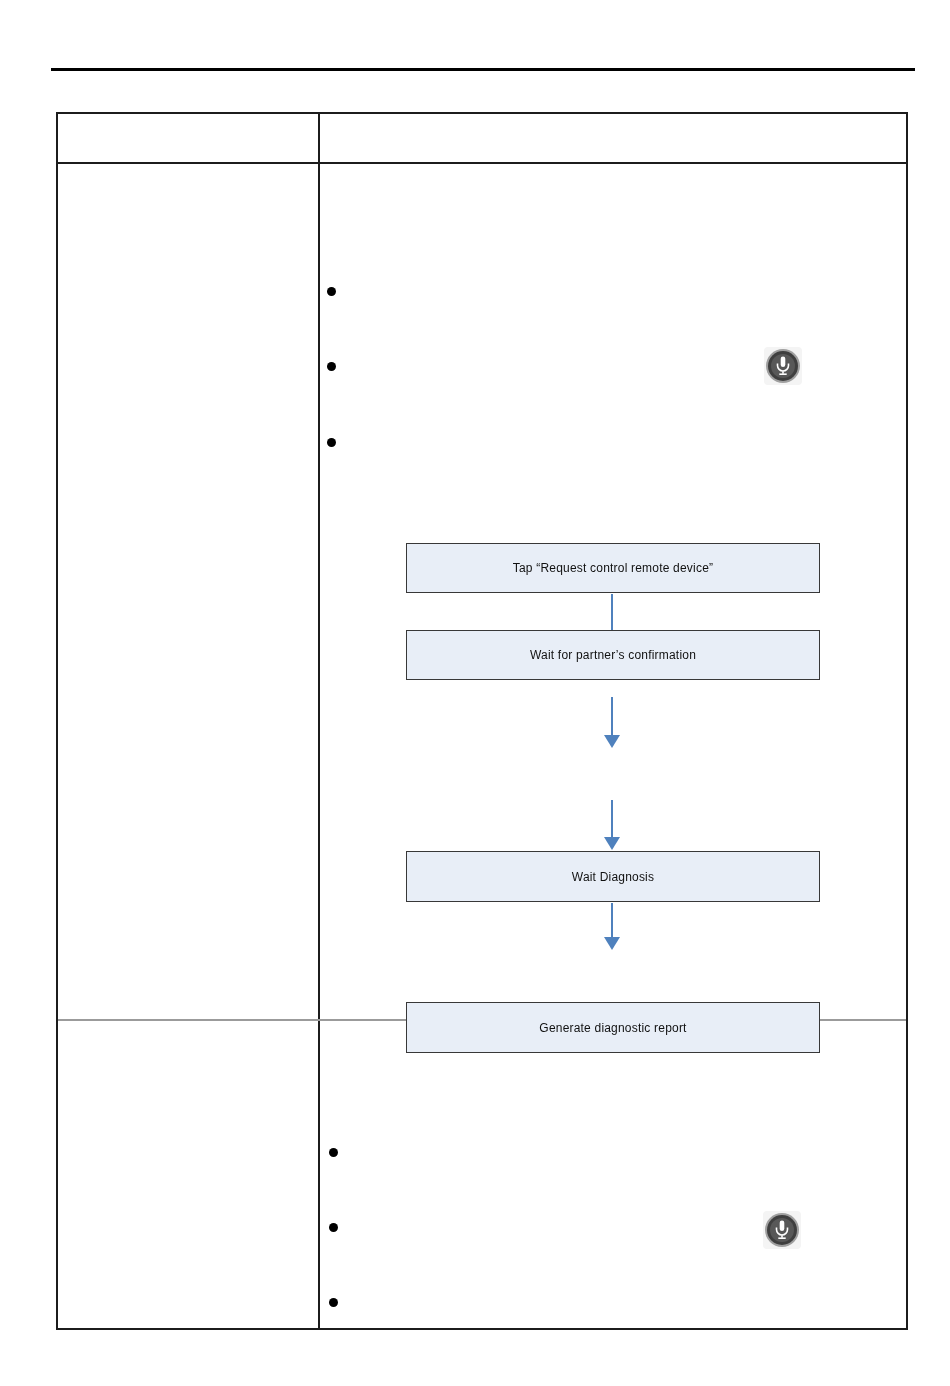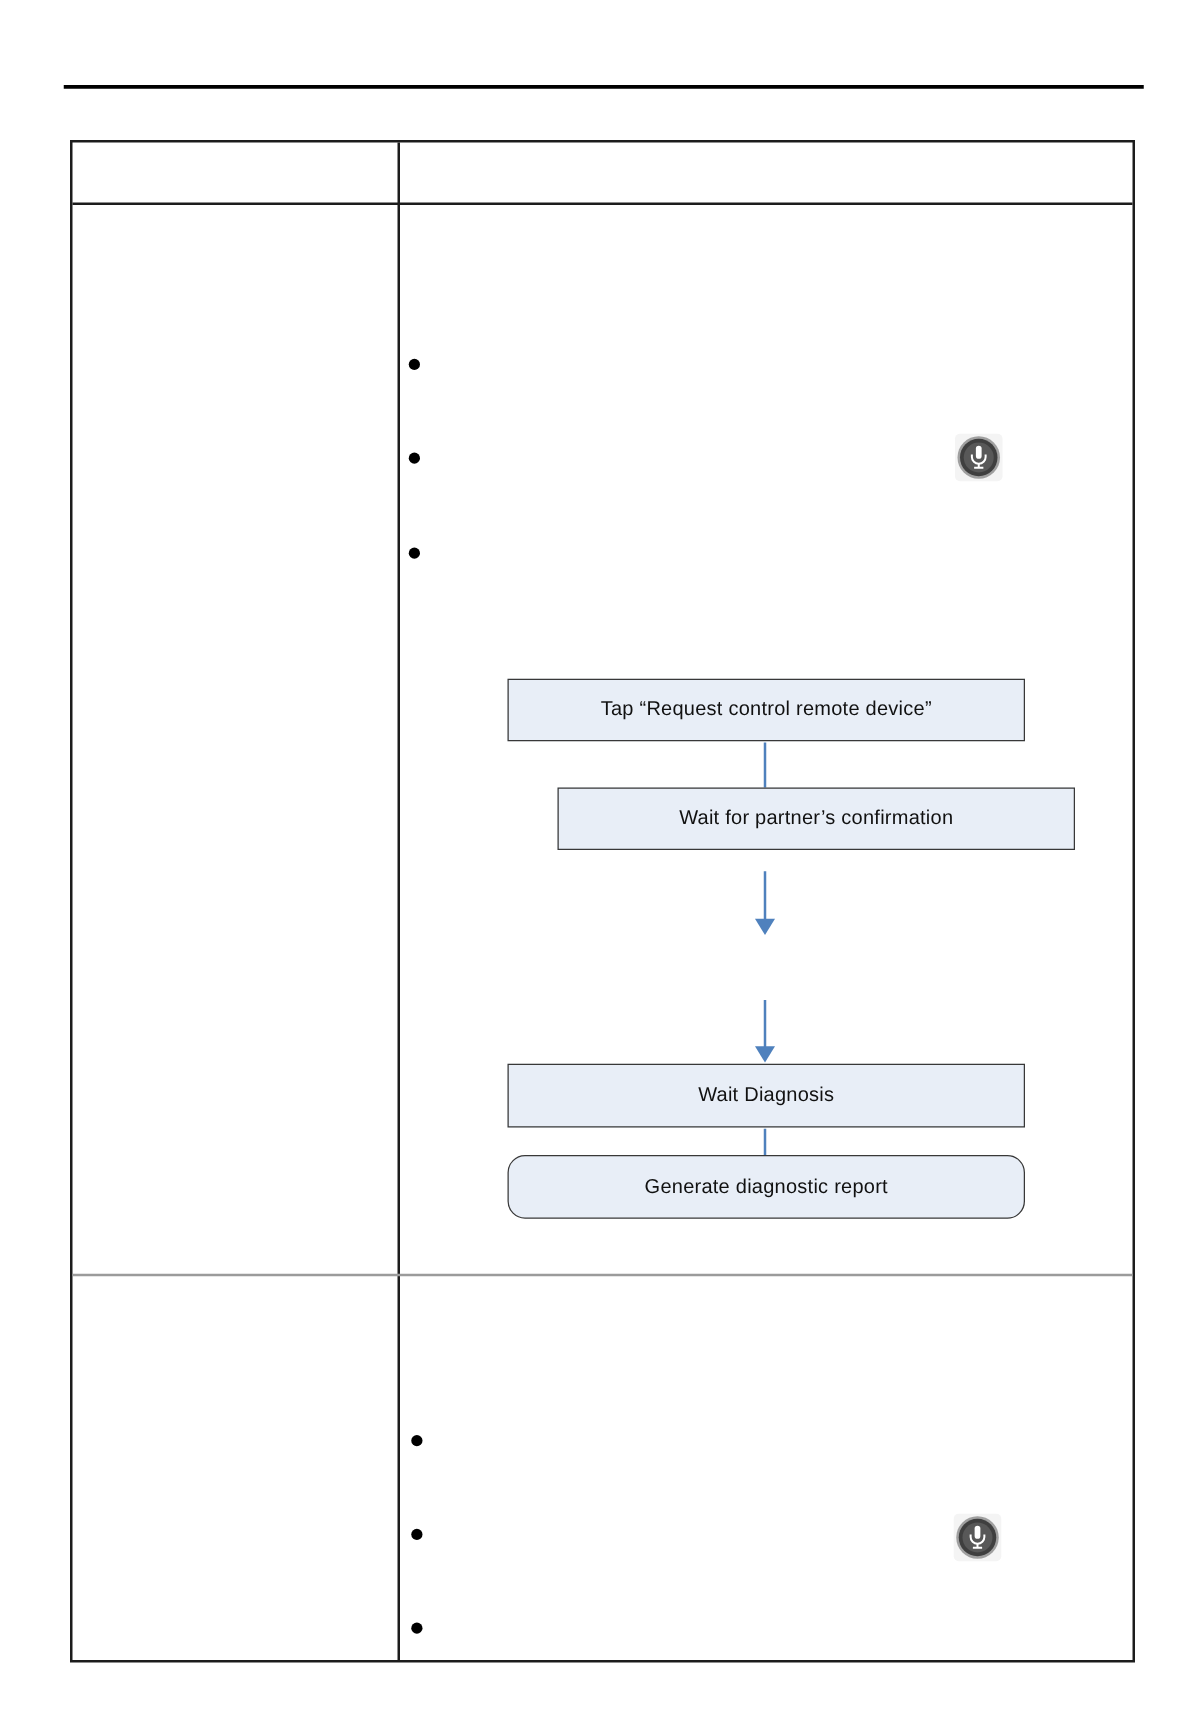--- a/index.html
+++ b/index.html
@@ -73,21 +73,21 @@
     position: absolute;
     left: 406px;
     width: 414px;
     height: 50px;
     background: #e8eef7;
     border: 1px solid #383838;
     box-sizing: border-box;
     display: flex;
     align-items: center;
     justify-content: center;
-    font-size: 16px;
+    font-size: 12px;
     color: #111111;
     text-align: center;
     letter-spacing: 0.2px;
   }
   .flow-arrow {
     position: absolute;
     left: 604px;
     width: 17px;
   }
   .flow-arrow .shaft {
@@ -154,41 +154,41 @@
     </svg>
   </div>
 
   <div class="flow-box" style="top:543px; height:50px;">Tap “Request control remote device”</div>
 
   <div class="flow-arrow" style="top:594px; height:51px;">
     <div class="shaft"></div>
     <div class="head"></div>
   </div>
 
-  <div class="flow-box" style="top:630px; height:50px;margin-left:40px;">Wait for partner’s confirmation</div>
+  <div class="flow-box" style="top:630px; height:50px;">Wait for partner’s confirmation</div>
 
   <div class="flow-arrow" style="top:697px; height:51px;">
     <div class="shaft"></div>
     <div class="head"></div>
   </div>
 
 
   <div class="flow-arrow" style="top:800px; height:50px;">
     <div class="shaft"></div>
     <div class="head"></div>
   </div>
 
   <div class="flow-box" style="top:851px; height:51px;">Wait Diagnosis</div>
 
   <div class="flow-arrow" style="top:903px; height:47px;">
     <div class="shaft"></div>
     <div class="head"></div>
   </div>
 
-  <div class="flow-box" style="top:924px; height:51px;border-radius:14px;">Generate diagnostic report</div>
+  <div class="flow-box" style="top:1002px; height:51px;">Generate diagnostic report</div>
 
   <div class="bullet" style="left:329px; top:1148px;"></div>
   <div class="bullet" style="left:329px; top:1223px;"></div>
   <div class="bullet" style="left:329px; top:1298px;"></div>
 
   <div class="mic-icon" style="left:763px; top:1211px;">
     <svg width="36" height="36" viewBox="0 0 36 36">
       <circle cx="18" cy="18" r="17" fill="#a0a0a0"></circle>
       <circle cx="18" cy="18" r="15" fill="#3f3f3f"></circle>
       <circle cx="18" cy="18" r="12" fill="#585858"></circle>

